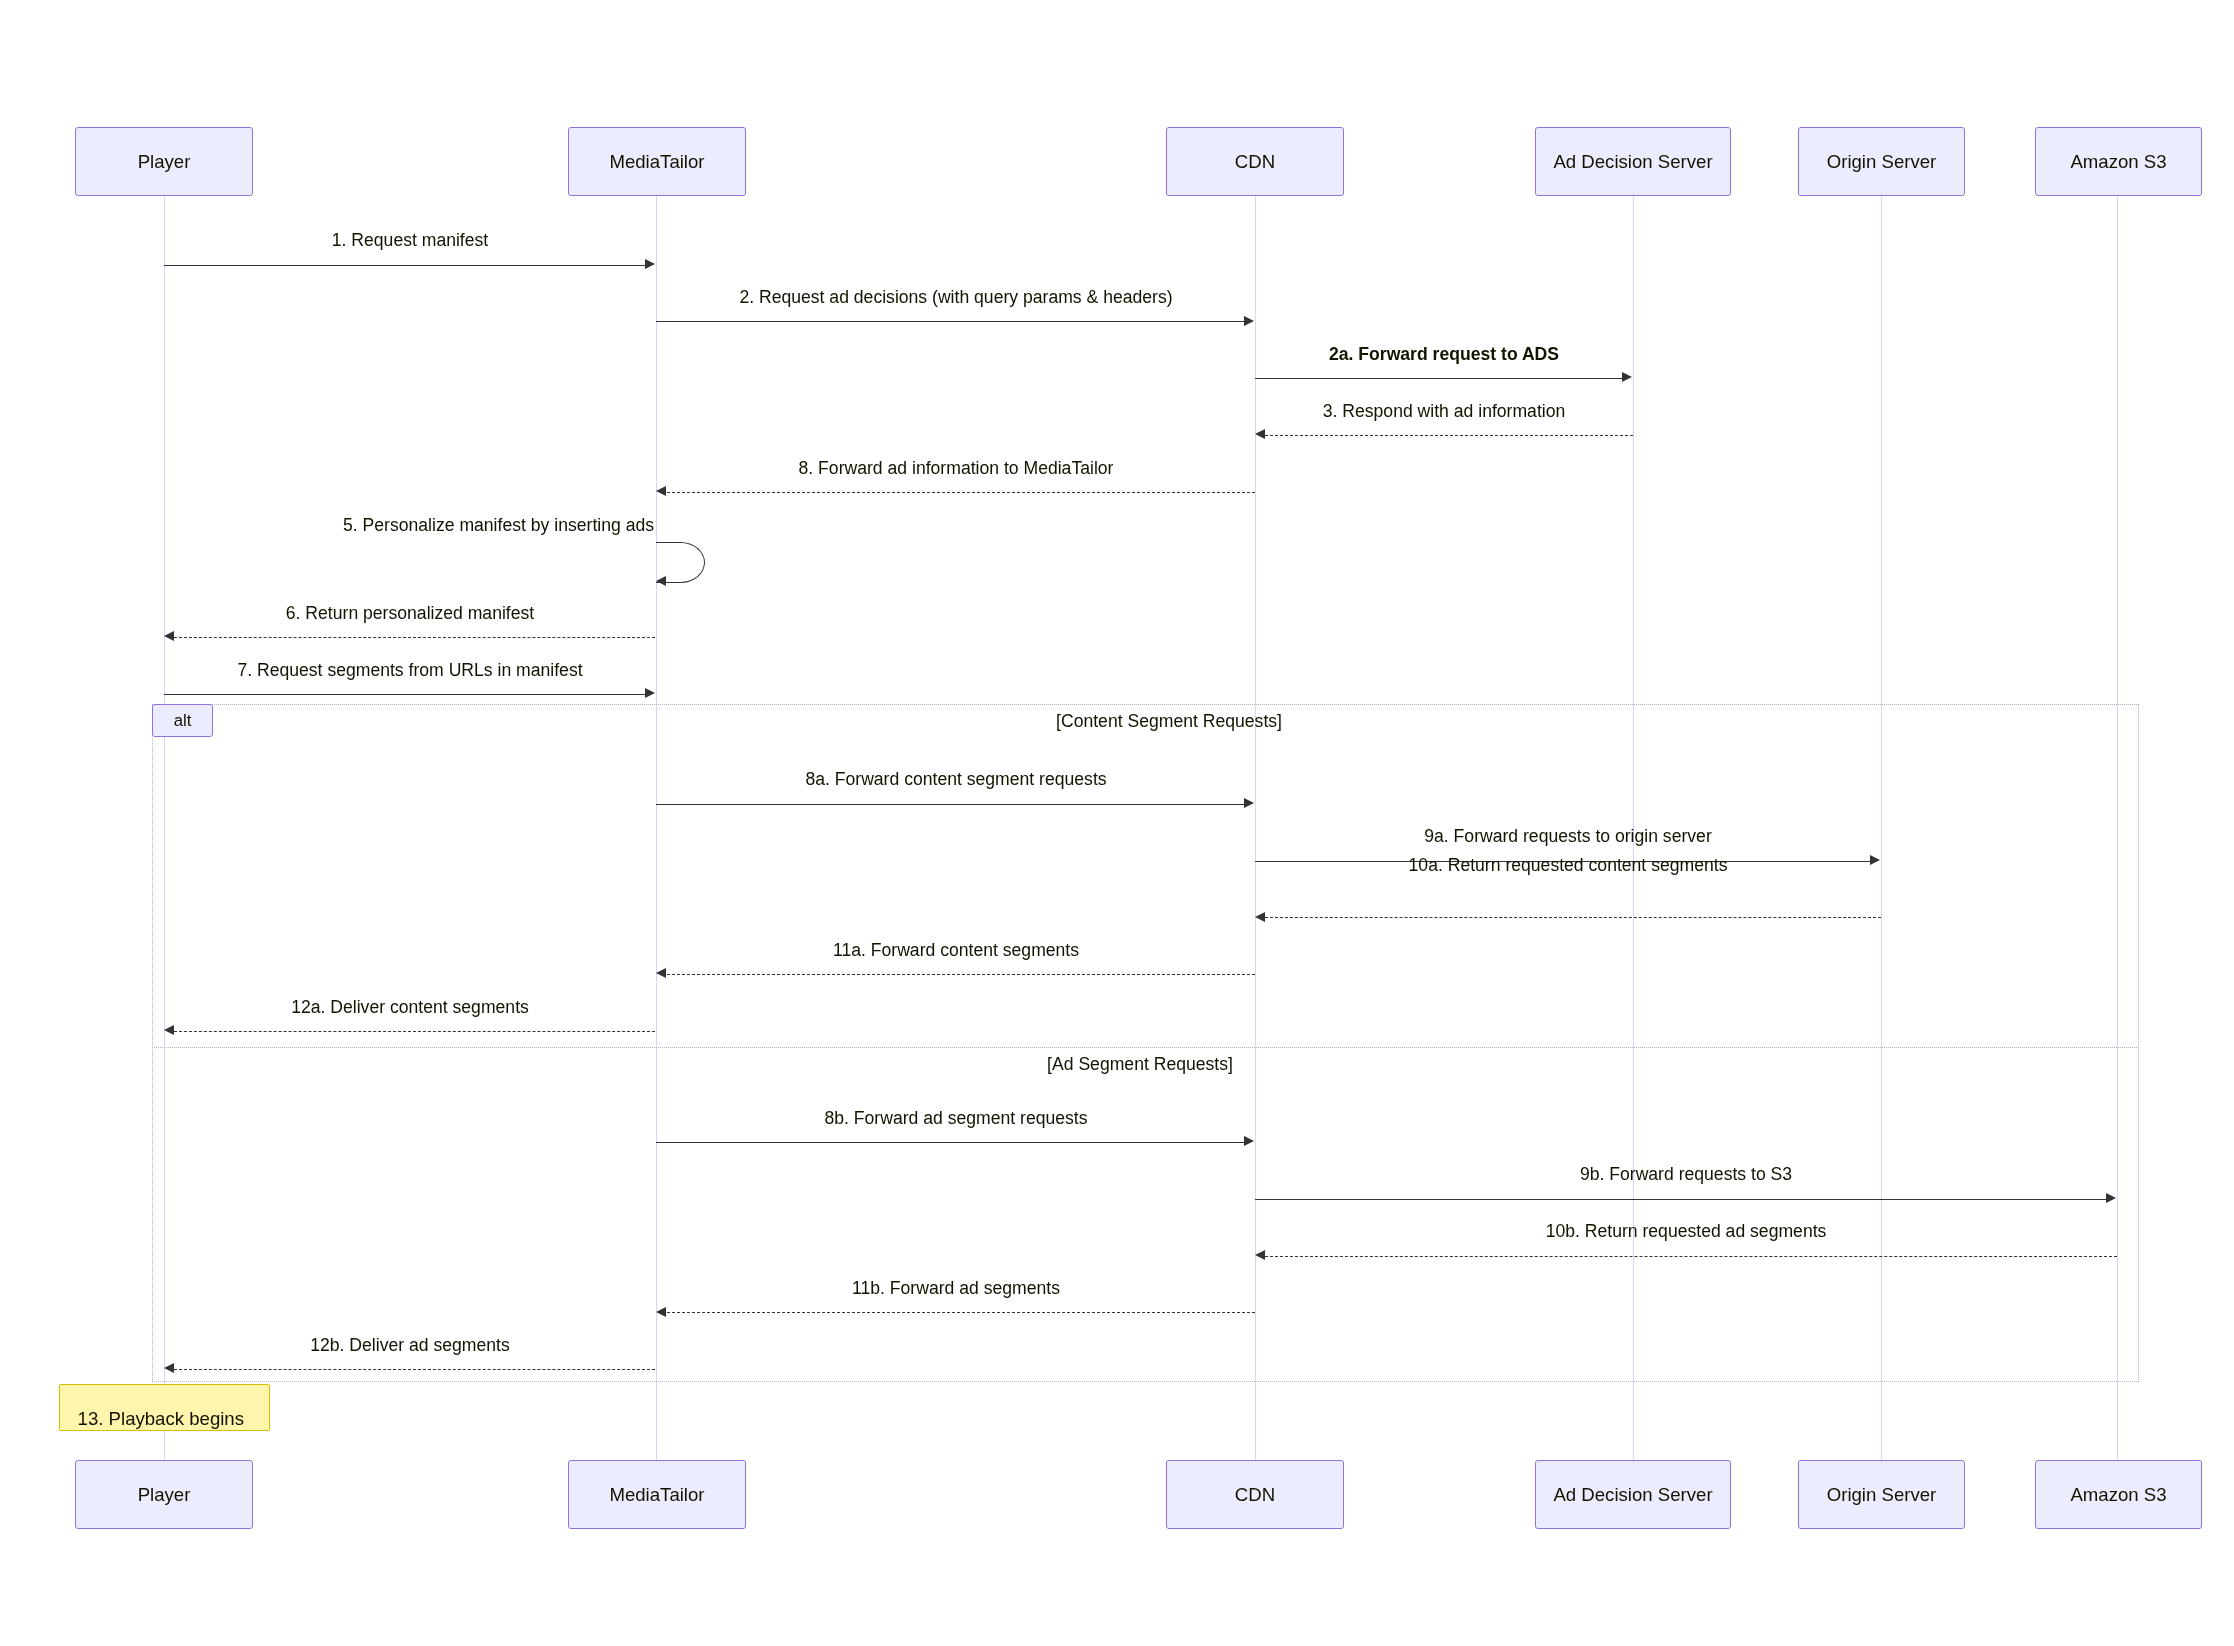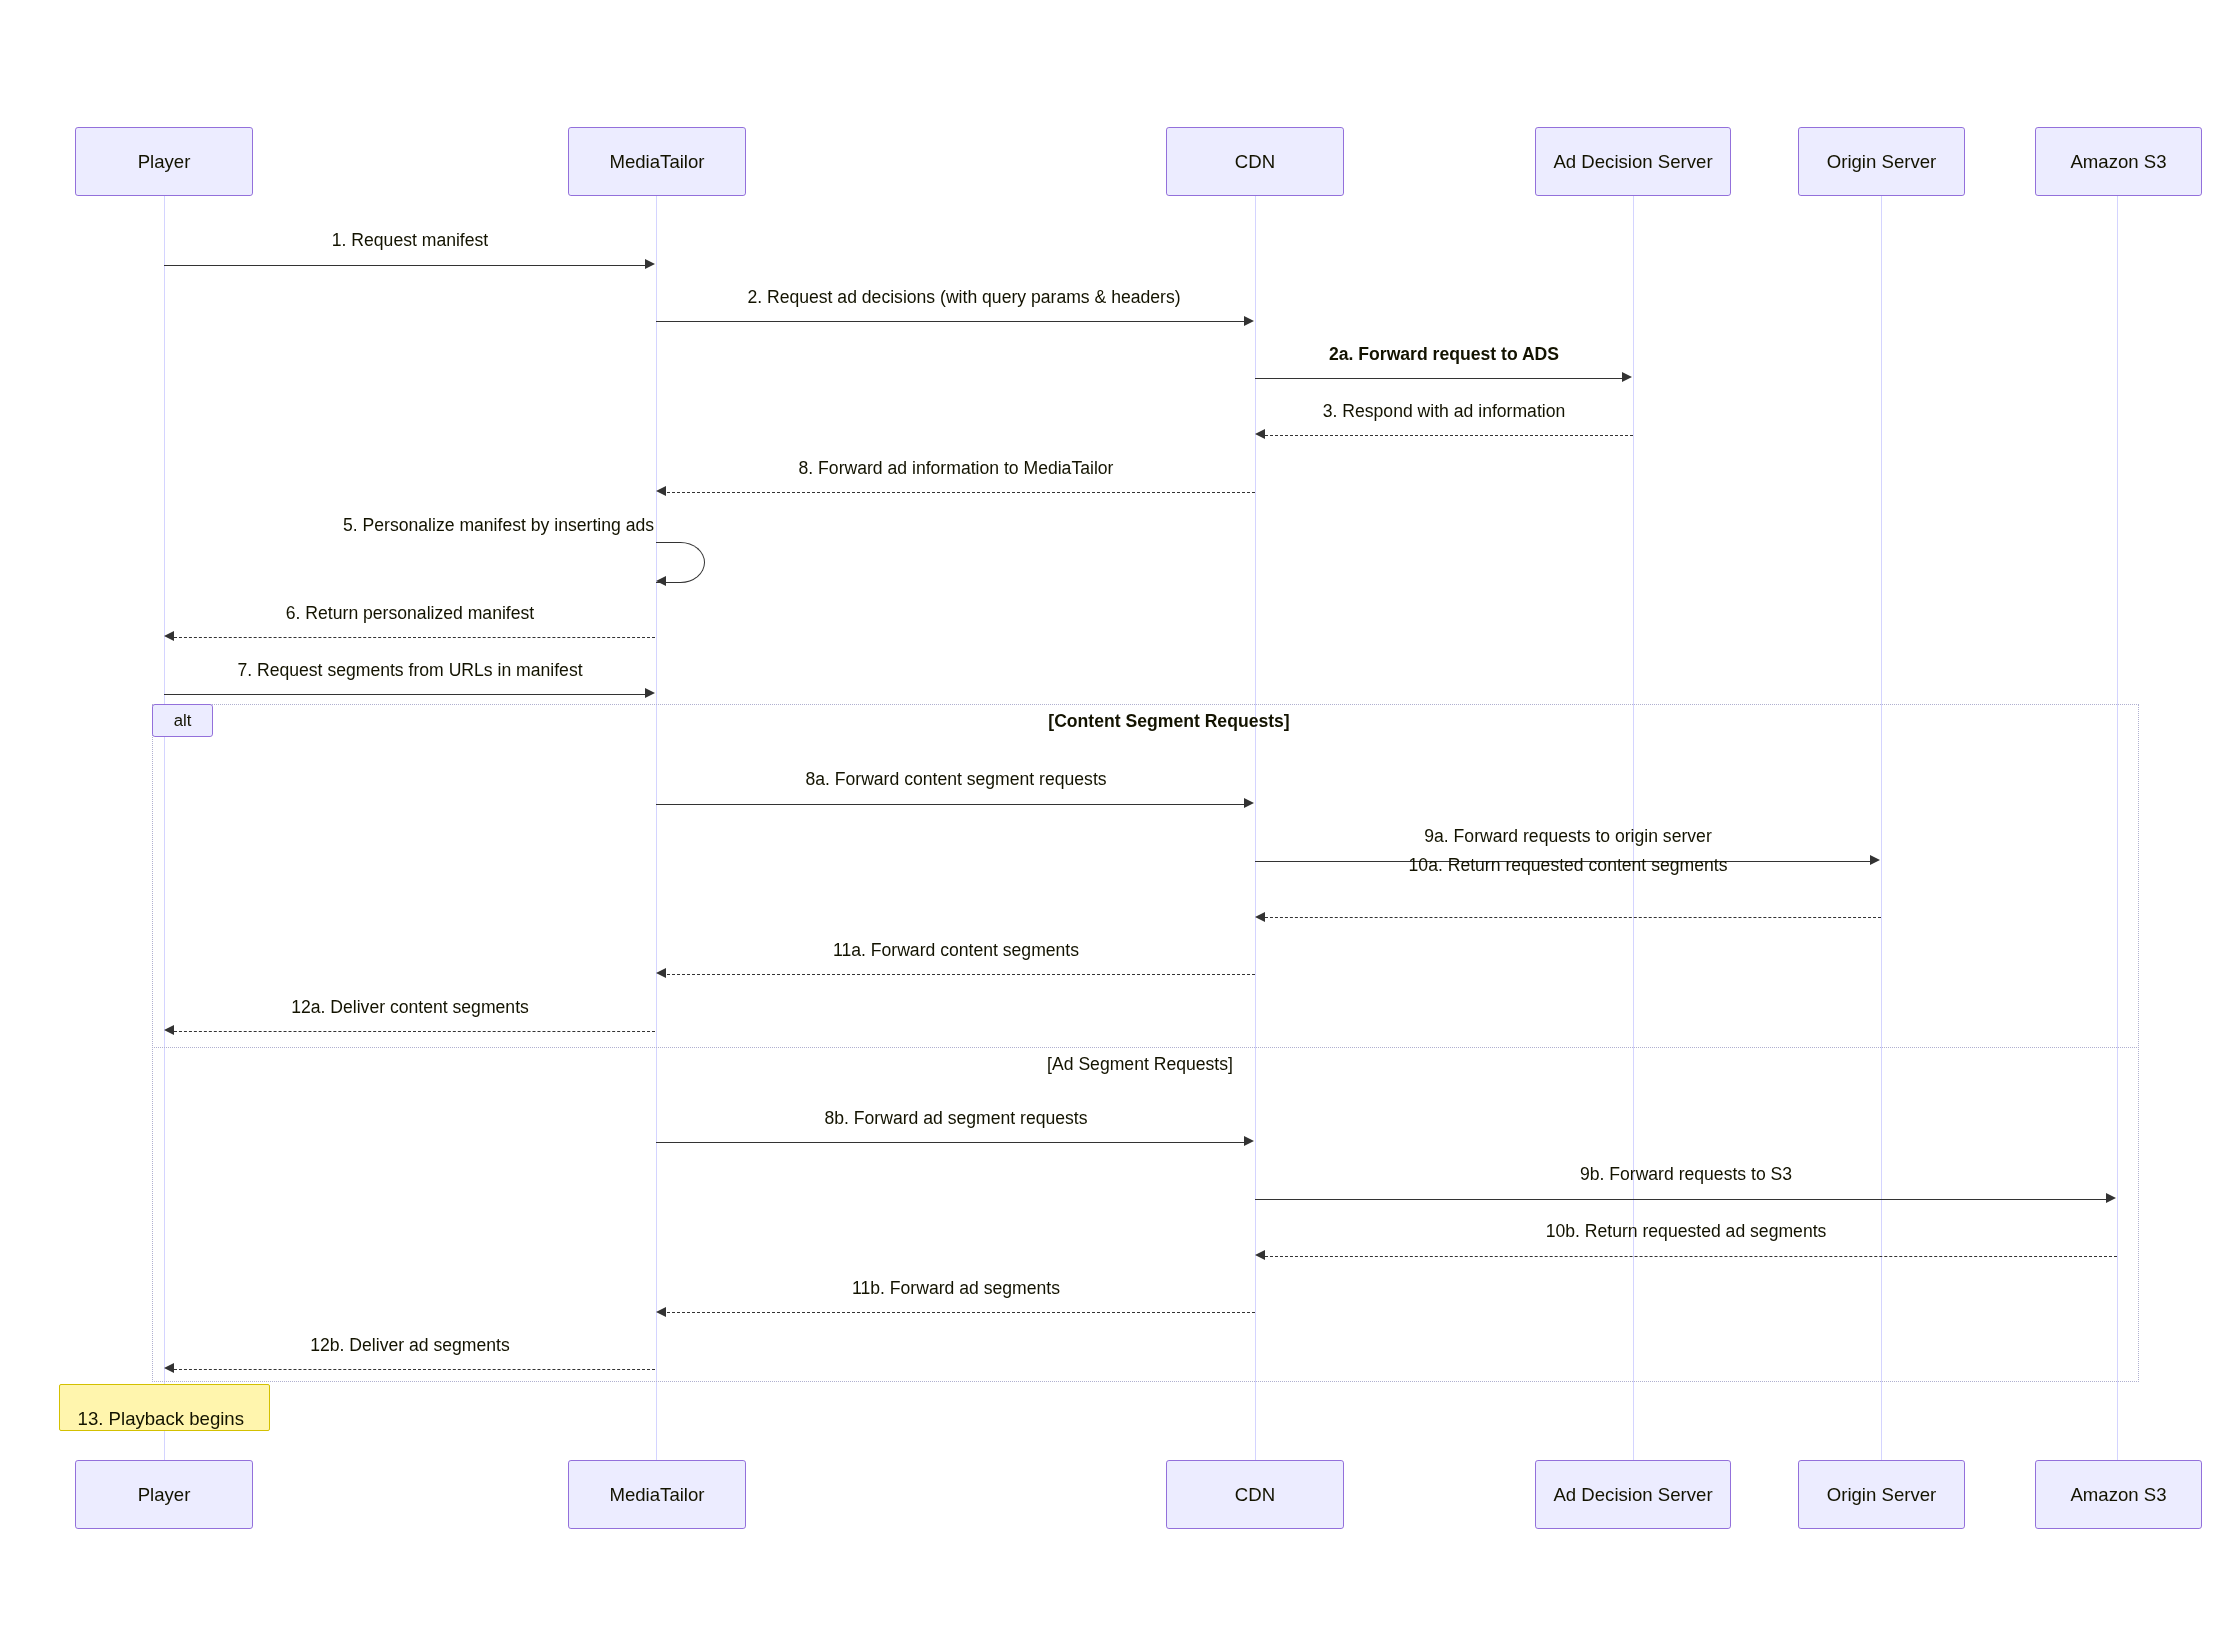--- a/index.html
+++ b/index.html
@@ -164,34 +164,34 @@
   </div>
   <div class="actor-box" style="left:2035px; top:1460px; width:167px; height:69px;">
     <span>Amazon S3</span>
   </div>
 
   <div class="alt-frame" style="left:152px; top:704px; width:1987px; height:678px;"></div>
   <div class="alt-divider" style="left:152px; top:1047px; width:1987px;"></div>
   <div class="alt-tag" style="left:152px; top:704px; width:61px; height:33px;justify-content:center;">
     <span>alt</span>
   </div>
-  <div class="alt-cond" style="left:1169px; top:711px;font-weight:bold;">
+  <div class="alt-cond" style="left:1169px; top:711px;">
     <span>[Content Segment Requests]</span>
   </div>
   <div class="alt-cond" style="left:1140px; top:1054px;">
     <span>[Ad Segment Requests]</span>
   </div>
 
   <div class="msg-label" style="left:410px; top:230px;">
     <span>1. Request manifest</span>
   </div>
   <div class="arrow-line" style="left:164px; top:265px; width:481px;"></div>
   <div class="arrow-head right" style="left:645px; top:259px;"></div>
 
-  <div class="msg-label" style="left:956px; top:287px;margin-left:8px;">
+  <div class="msg-label" style="left:956px; top:287px;">
     <span>2. Request ad decisions (with query params &amp; headers)</span>
   </div>
   <div class="arrow-line" style="left:656px; top:321px; width:588px;"></div>
   <div class="arrow-head right" style="left:1244px; top:316px;"></div>
 
   <div class="msg-label" style="left:1444px; top:344px;font-weight:bold;">
     <span>2a. Forward request to ADS</span>
   </div>
   <div class="arrow-line" style="left:1255px; top:378px; width:368px;"></div>
   <div class="arrow-head right" style="left:1622px; top:372px;"></div>

